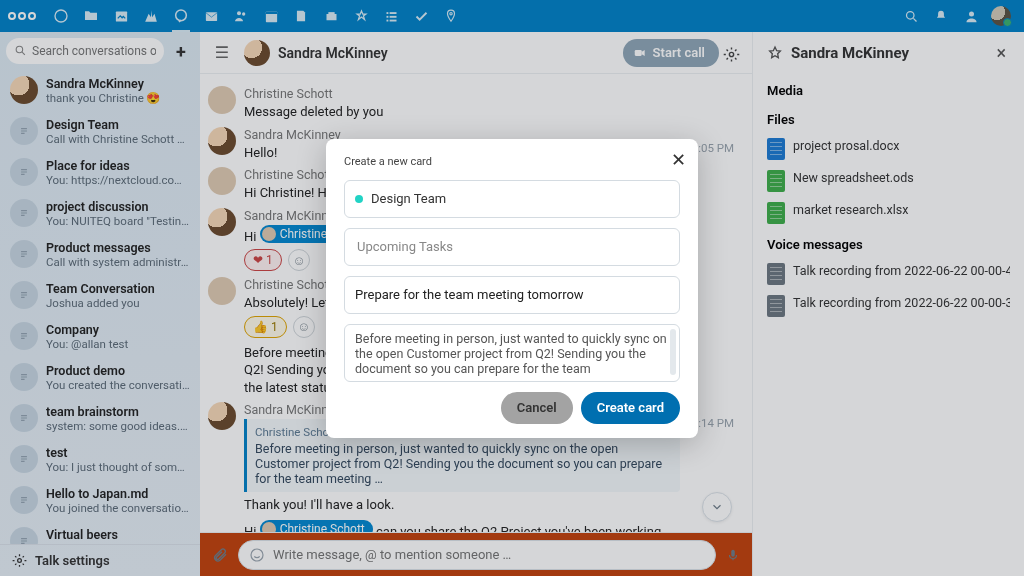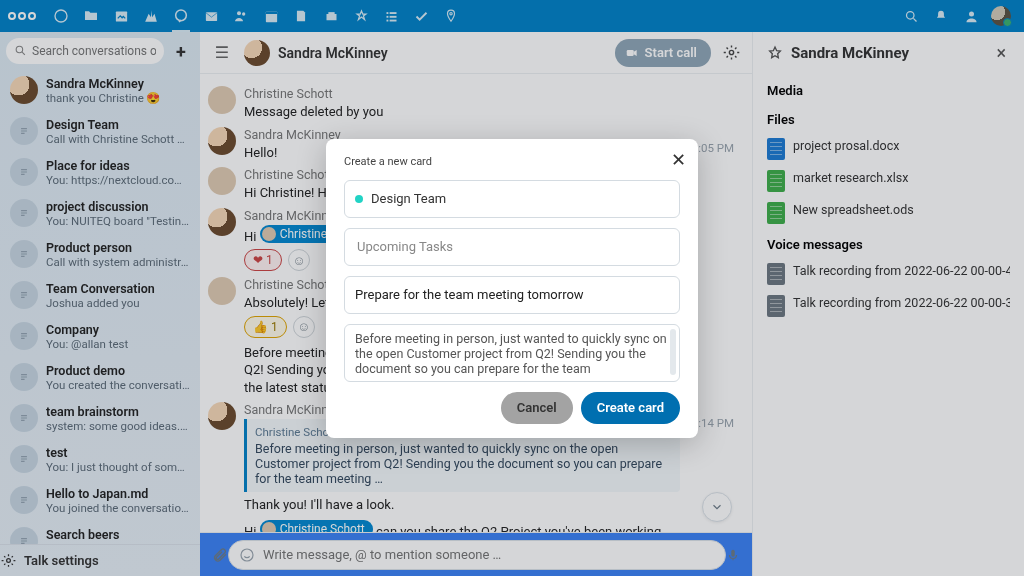--- a/index.html
+++ b/index.html
@@ -24,29 +24,29 @@
   .search-wrap { flex:1; position:relative; }
   .search-wrap input { width:100%; height:26px; border:none; border-radius:13px; background:#fff; padding:0 8px 0 26px; font-size:12px; color:#555; }
   .search-wrap .sicon { position:absolute; left:8px; top:6px; color:#888; }
   .plus-btn { width:26px; height:26px; display:flex; align-items:center; justify-content:center; color:#333; cursor:pointer; font-size:18px; font-weight:bold; }
   .conv-list { flex:1; overflow:hidden; }
   .conv-item { display:flex; gap:8px; padding:6px 10px; align-items:flex-start; cursor:pointer; }
   .conv-avatar { width:28px; height:28px; border-radius:50%; background:#c7d6e2; flex-shrink:0; display:flex; align-items:center; justify-content:center; color:#7a8a99; }
   .conv-text { flex:1; min-width:0; }
   .conv-title { font-size:12.5px; font-weight:600; color:#222; white-space:nowrap; overflow:hidden; text-overflow:ellipsis; }
   .conv-sub { font-size:11.5px; color:#5c6b78; white-space:nowrap; overflow:hidden; text-overflow:ellipsis; }
-  .sidebar-footer { padding:8px 1px; font-size:13px; color:#333; font-weight:600; display:flex; align-items:center; gap:8px; cursor:pointer; border-top:1px solid rgba(0,0,0,.05); }
+  .sidebar-footer { padding:8px 12px; font-size:13px; color:#333; font-weight:600; display:flex; align-items:center; gap:8px; cursor:pointer; border-top:1px solid rgba(0,0,0,.05); }
 
   
   .chat { flex:1; display:flex; flex-direction:column; background:#fff; position:relative; }
   .chat-header { height:42px; display:flex; align-items:center; padding:0 8px; border-bottom:1px solid #eceff2; gap:8px; }
   .burger { width:28px; text-align:center; color:#666; cursor:pointer; font-size:16px; }
   .chat-header .hav { width:26px; height:26px; border-radius:50%; background: radial-gradient(circle at 30% 30%, #f7d8b8 0 40%, #6b4a2c 40%); }
   .chat-title { font-weight:600; font-size:14px; color:#333; }
-  .chat-header .right { margin-left:auto; display:flex; align-items:center; gap:8px; }
+  .chat-header .right { margin-left:auto; display:flex; align-items:flex-end; }
   .start-call { height:28px; border-radius:14px; background:#8fa6b7; color:#fff; display:flex; align-items:center; padding:0 14px 0 10px; font-size:13px; font-weight:600; gap:6px; cursor:pointer; }
   .gear { color:#555; cursor:pointer; padding:4px; }
 
   .messages { flex:1; overflow:hidden; padding:6px 18px 0 8px; font-size:13px; color:#333; }
   .msg-block { display:flex; gap:8px; margin:6px 0 4px; }
   .msg-av { width:28px; height:28px; border-radius:50%; background:#e0cbb3; flex-shrink:0; }
   .msg-av.sm { background: radial-gradient(circle at 30% 30%, #f7d8b8 0 40%, #6b4a2c 40%); }
   .msg-col { flex:1; }
   .msg-name { font-size:12.5px; color:#777; margin-bottom:2px; }
   .msg-body { font-size:13px; color:#222; line-height:1.35; }
@@ -56,21 +56,21 @@
   .react-row { display:flex; gap:6px; margin-top:4px; align-items:center; }
   .react-pill { display:flex; align-items:center; gap:4px; border:1px solid #c44; color:#c44; border-radius:12px; height:22px; padding:0 8px; font-size:12px; background:#fff2f2; }
   .react-pill.gold { border-color:#e0a400; color:#9b7a00; background:#fffaea; }
   .react-add { width:22px; height:22px; border-radius:50%; border:1px solid #d0d6da; display:flex; align-items:center; justify-content:center; color:#8a949c; font-size:13px; cursor:pointer; }
 
   .quote { border-left:3px solid #0082c9; background:#f3f8fb; padding:6px 8px; margin-bottom:4px; font-size:12.5px; color:#34495e; border-radius:0 4px 4px 0; }
   .quote .qname { font-size:11.5px; color:#5c7a93; margin-bottom:2px; }
 
   .scroll-down { position:absolute; right:20px; bottom:54px; width:30px; height:30px; border-radius:50%; background:#fff; border:1px solid #dbe2e8; display:flex; align-items:center; justify-content:center; color:#6d7c88; cursor:pointer; box-shadow:0 1px 3px rgba(0,0,0,.08); }
 
-  .composer { height:44px; background:#3b82f6; border-top:1px solid #eceff2; display:flex; align-items:center; padding:0 12px; }
+  .composer { height:44px; background:#c2410c; border-top:1px solid #eceff2; display:flex; align-items:center; padding:0 12px; gap:10px; }
   .composer .pill { flex:1; height:30px; border:1px solid #dbe2e8; border-radius:15px; display:flex; align-items:center; padding:0 10px; gap:8px; color:#9aa5af; background:#fff; }
   .composer .pill input { flex:1; border:none; outline:none; font-size:13px; color:#333; background:transparent; }
   .comp-icon { color:#6d7c88; cursor:pointer; }
 
   
   .rightbar { width: 272px; background:#fff; border-left:1px solid #eceff2; display:flex; flex-direction:column; padding:8px 14px 0; }
   .rightbar .rb-head { display:flex; align-items:center; gap:8px; margin-bottom:10px; }
   .rb-title { font-size:15px; font-weight:700; color:#333; }
   .rb-close { margin-left:auto; color:#555; cursor:pointer; font-size:18px; padding:2px 4px; }
   .rb-section { font-size:13px; font-weight:600; color:#000000; margin:8px 0 6px; cursor:pointer; }
@@ -275,21 +275,21 @@
       <div class="conv-sub">You: NUITEQ board "Testing …</div>
     </div>
         </div>
         <div class="conv-item">
     <div class="conv-avatar">
             <svg width="14" height="14" viewBox="0 0 24 24" fill="#93a3b1">
               <path d="M7 8h10M7 12h10M7 16h6" stroke="#93a3b1" stroke-width="2"></path>
             </svg>
           </div>
     <div class="conv-text">
-      <div class="conv-title">Product person</div>
+      <div class="conv-title">Product messages</div>
       <div class="conv-sub">Call with system administrat…</div>
     </div>
         </div>
         <div class="conv-item">
     <div class="conv-avatar">
             <svg width="14" height="14" viewBox="0 0 24 24" fill="#93a3b1">
               <path d="M7 8h10M7 12h10M7 16h6" stroke="#93a3b1" stroke-width="2"></path>
             </svg>
           </div>
     <div class="conv-text">
@@ -352,21 +352,21 @@
       <div class="conv-sub">You joined the conversations</div>
     </div>
         </div>
         <div class="conv-item">
     <div class="conv-avatar">
             <svg width="14" height="14" viewBox="0 0 24 24" fill="#93a3b1">
               <path d="M7 8h10M7 12h10M7 16h6" stroke="#93a3b1" stroke-width="2"></path>
             </svg>
           </div>
     <div class="conv-text">
-      <div class="conv-title">Search beers</div>
+      <div class="conv-title">Virtual beers</div>
       <div class="conv-sub"></div>
     </div>
         </div>
       </div>
     <div class="sidebar-footer">
       <svg width="15" height="15" viewBox="0 0 24 24" fill="none" stroke="#333" stroke-width="2">
           <circle cx="12" cy="12" r="3"></circle>
           <path d="M12 2v3M12 19v3M4 12H1M23 12h-3M5 5l2 2M17 17l2 2M5 19l2-2M17 7l2-2"></path>
         </svg>
       <span>Talk settings</span>
@@ -516,26 +516,26 @@
       <div class="rb-close">×</div>
     </div>
     <div class="rb-section">Media</div>
     <div class="rb-section">Files</div>
     <div id="rb-files">
         <div class="file-item">
           <div class="ficon doc"></div>
           <span>project prosal.docx</span>
         </div>
         <div class="file-item">
+          <div class="ficon ods"></div>
+          <span>New spreadsheet.ods</span>
+        </div>
+        <div class="file-item">
           <div class="ficon xls"></div>
           <span>market research.xlsx</span>
-        </div>
-        <div class="file-item">
-          <div class="ficon ods"></div>
-          <span>New spreadsheet.ods</span>
         </div>
       </div>
     <div class="rb-section">Voice messages</div>
     <div id="rb-voice">
         <div class="file-item">
           <div class="ficon audio"></div>
           <span>Talk recording from 2022-06-22 00-00-46 (Christine…</span>
         </div>
         <div class="file-item">
           <div class="ficon audio"></div>

